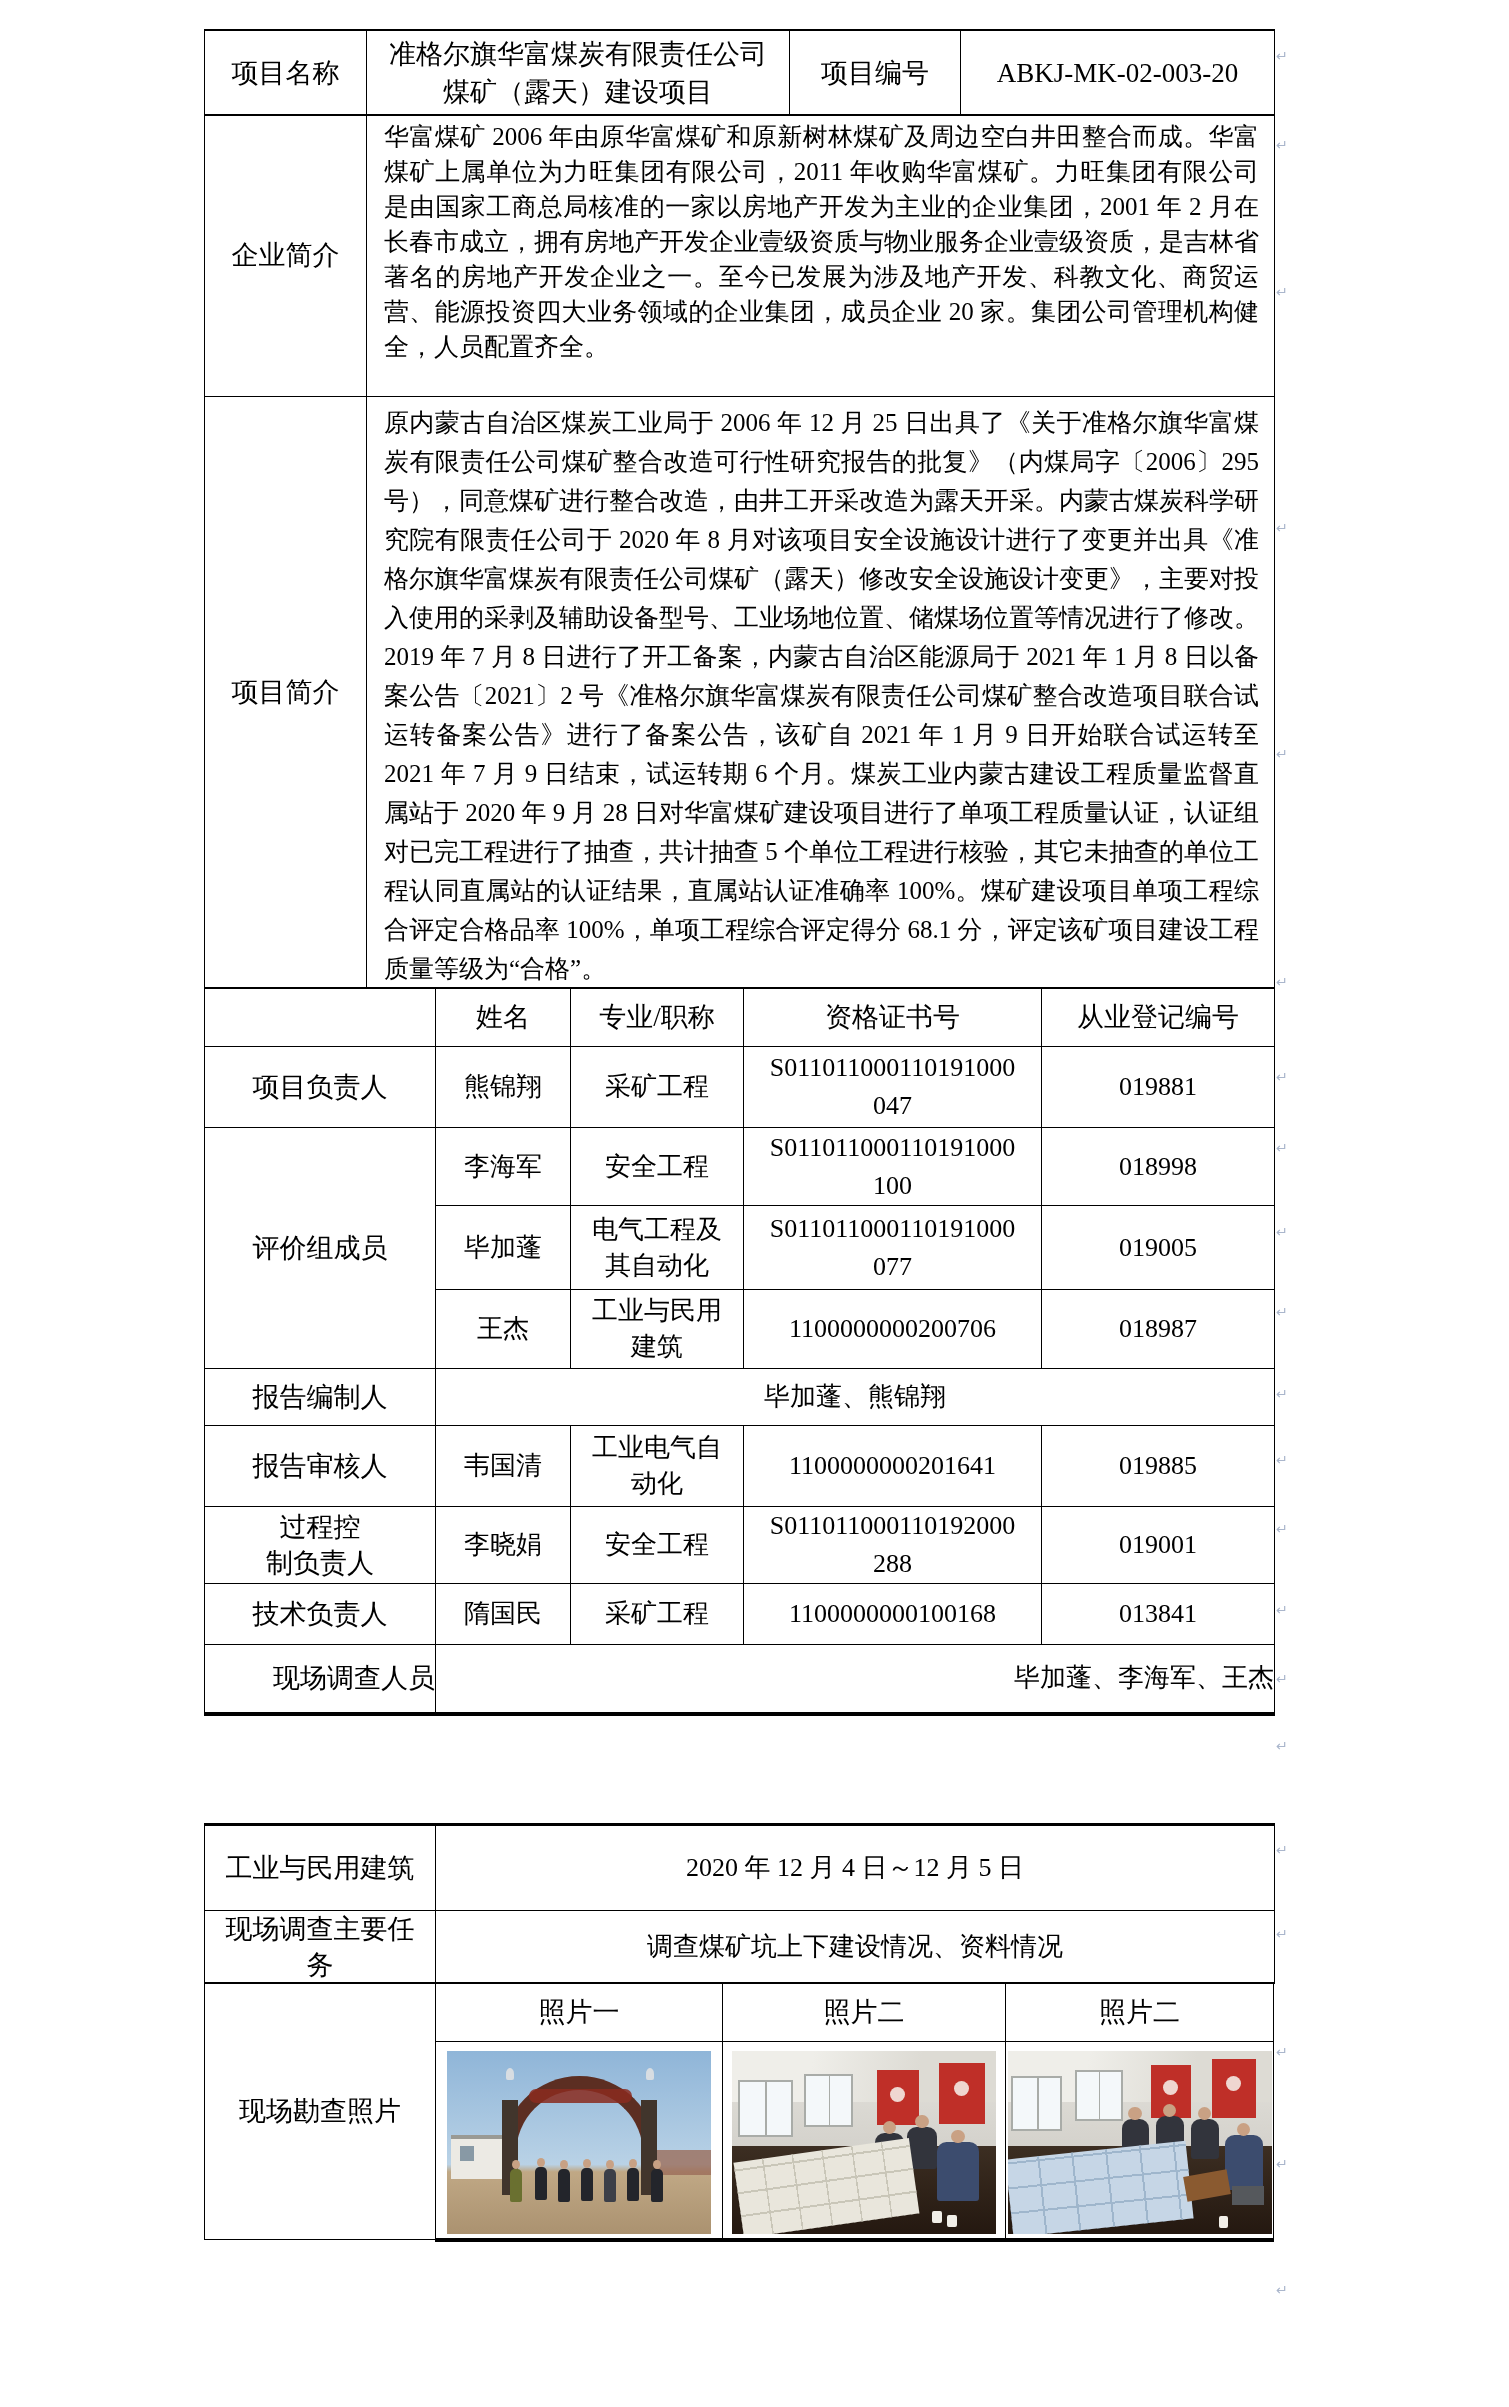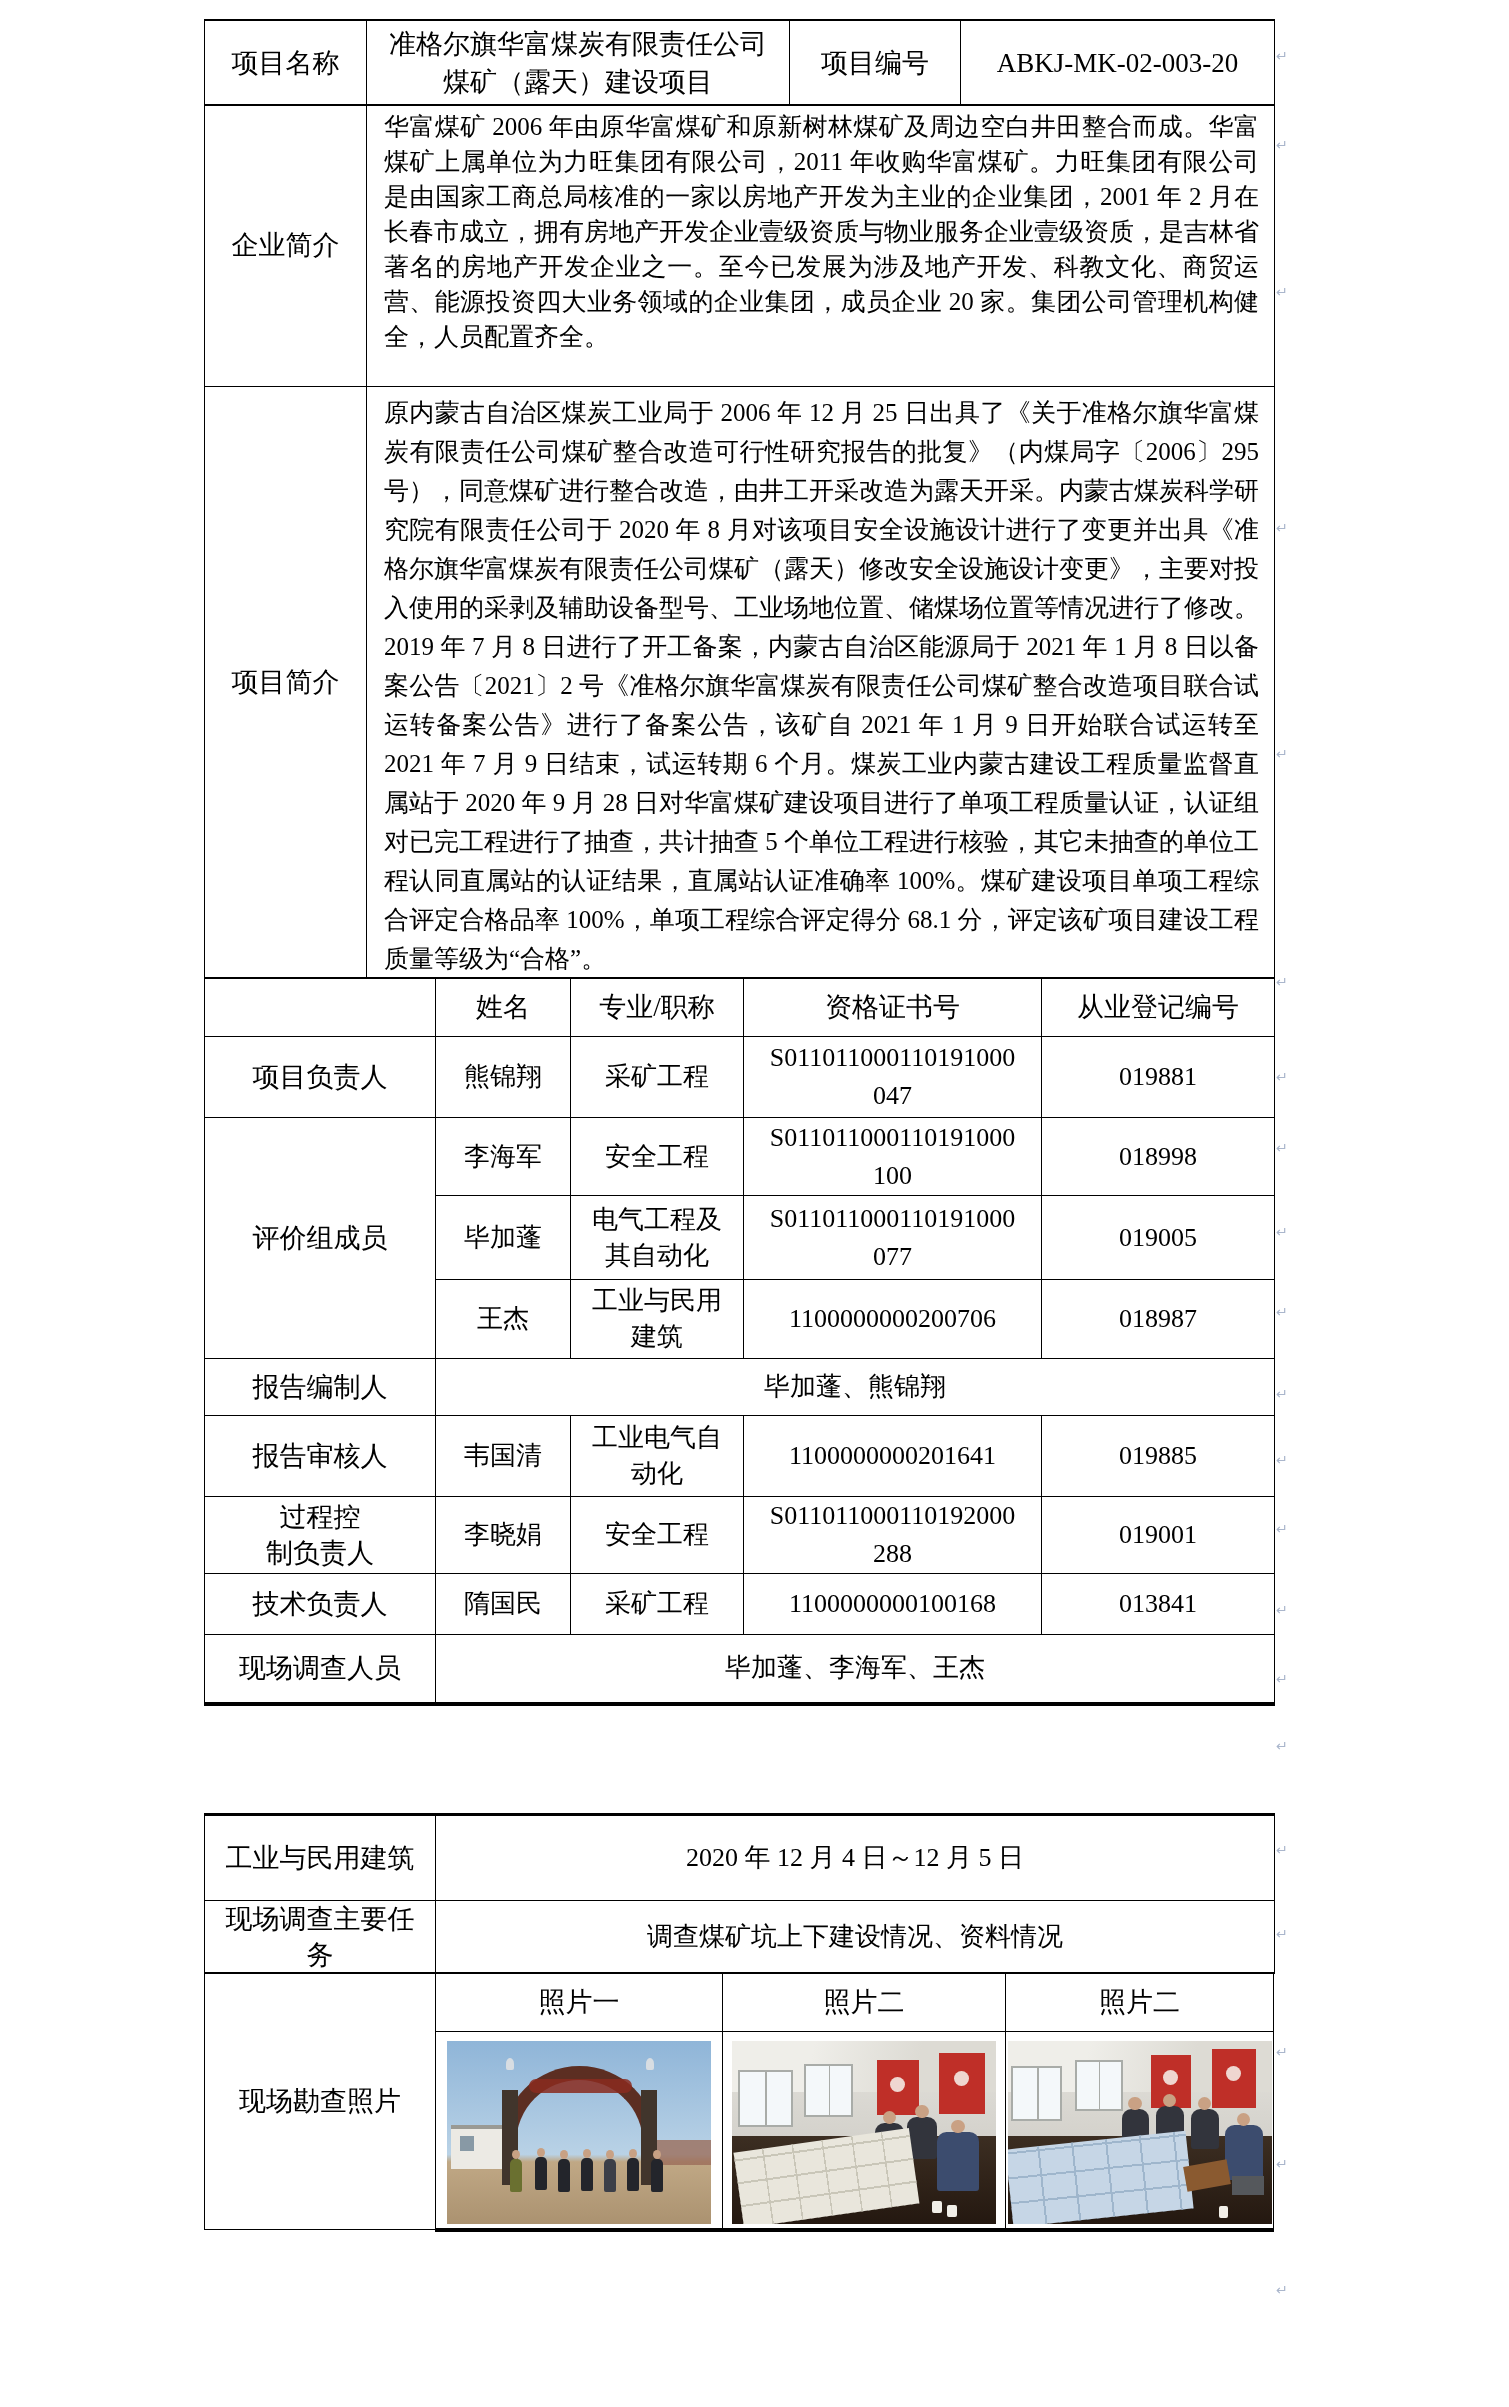--- a/index.html
+++ b/index.html
@@ -4,24 +4,24 @@
 <style>
   * { box-sizing: border-box; margin: 0; padding: 0; }
   html,body { background:#fff; }
   body {
     width:1509px; height:2407px; position:relative;
     font-family:"Liberation Serif","DejaVu Serif",serif;
     color:#000;
   }
   .tbl-block { position:absolute; left:204px; width:1070px; }
   table { border-collapse:collapse; table-layout:fixed; width:1070px; margin-top:-1.9px; }
-  table:first-child { margin-top:6px; }
+  table:first-child { margin-top:16px; }
   td { border:1.9px solid #000; vertical-align:middle; overflow:hidden; }
   .t1a tr:first-child td { border-top-width:2.9px; }
-  .t1c tr:last-child td  { border-bottom-width:4.8px; }
+  .t1c tr:last-child td  { border-bottom-width:4.8px;text-align:right; }
   .t2a tr:first-child td { border-top-width:3.8px; }
   .t2c tr:last-child td  { border-bottom-width:4.8px; }
 
   .lbl  { text-align:center; font-size:27px; line-height:36px; }
   .val  { text-align:center; font-size:27px; line-height:38px; padding:0 9.5px; }
   .bold { font-weight:bold; }
   .pre  { white-space:pre-line; }
   .para {
     font-size:25px; line-height:39px; text-align:justify;
     padding:5.7px 15px 0 17px; vertical-align:top;

